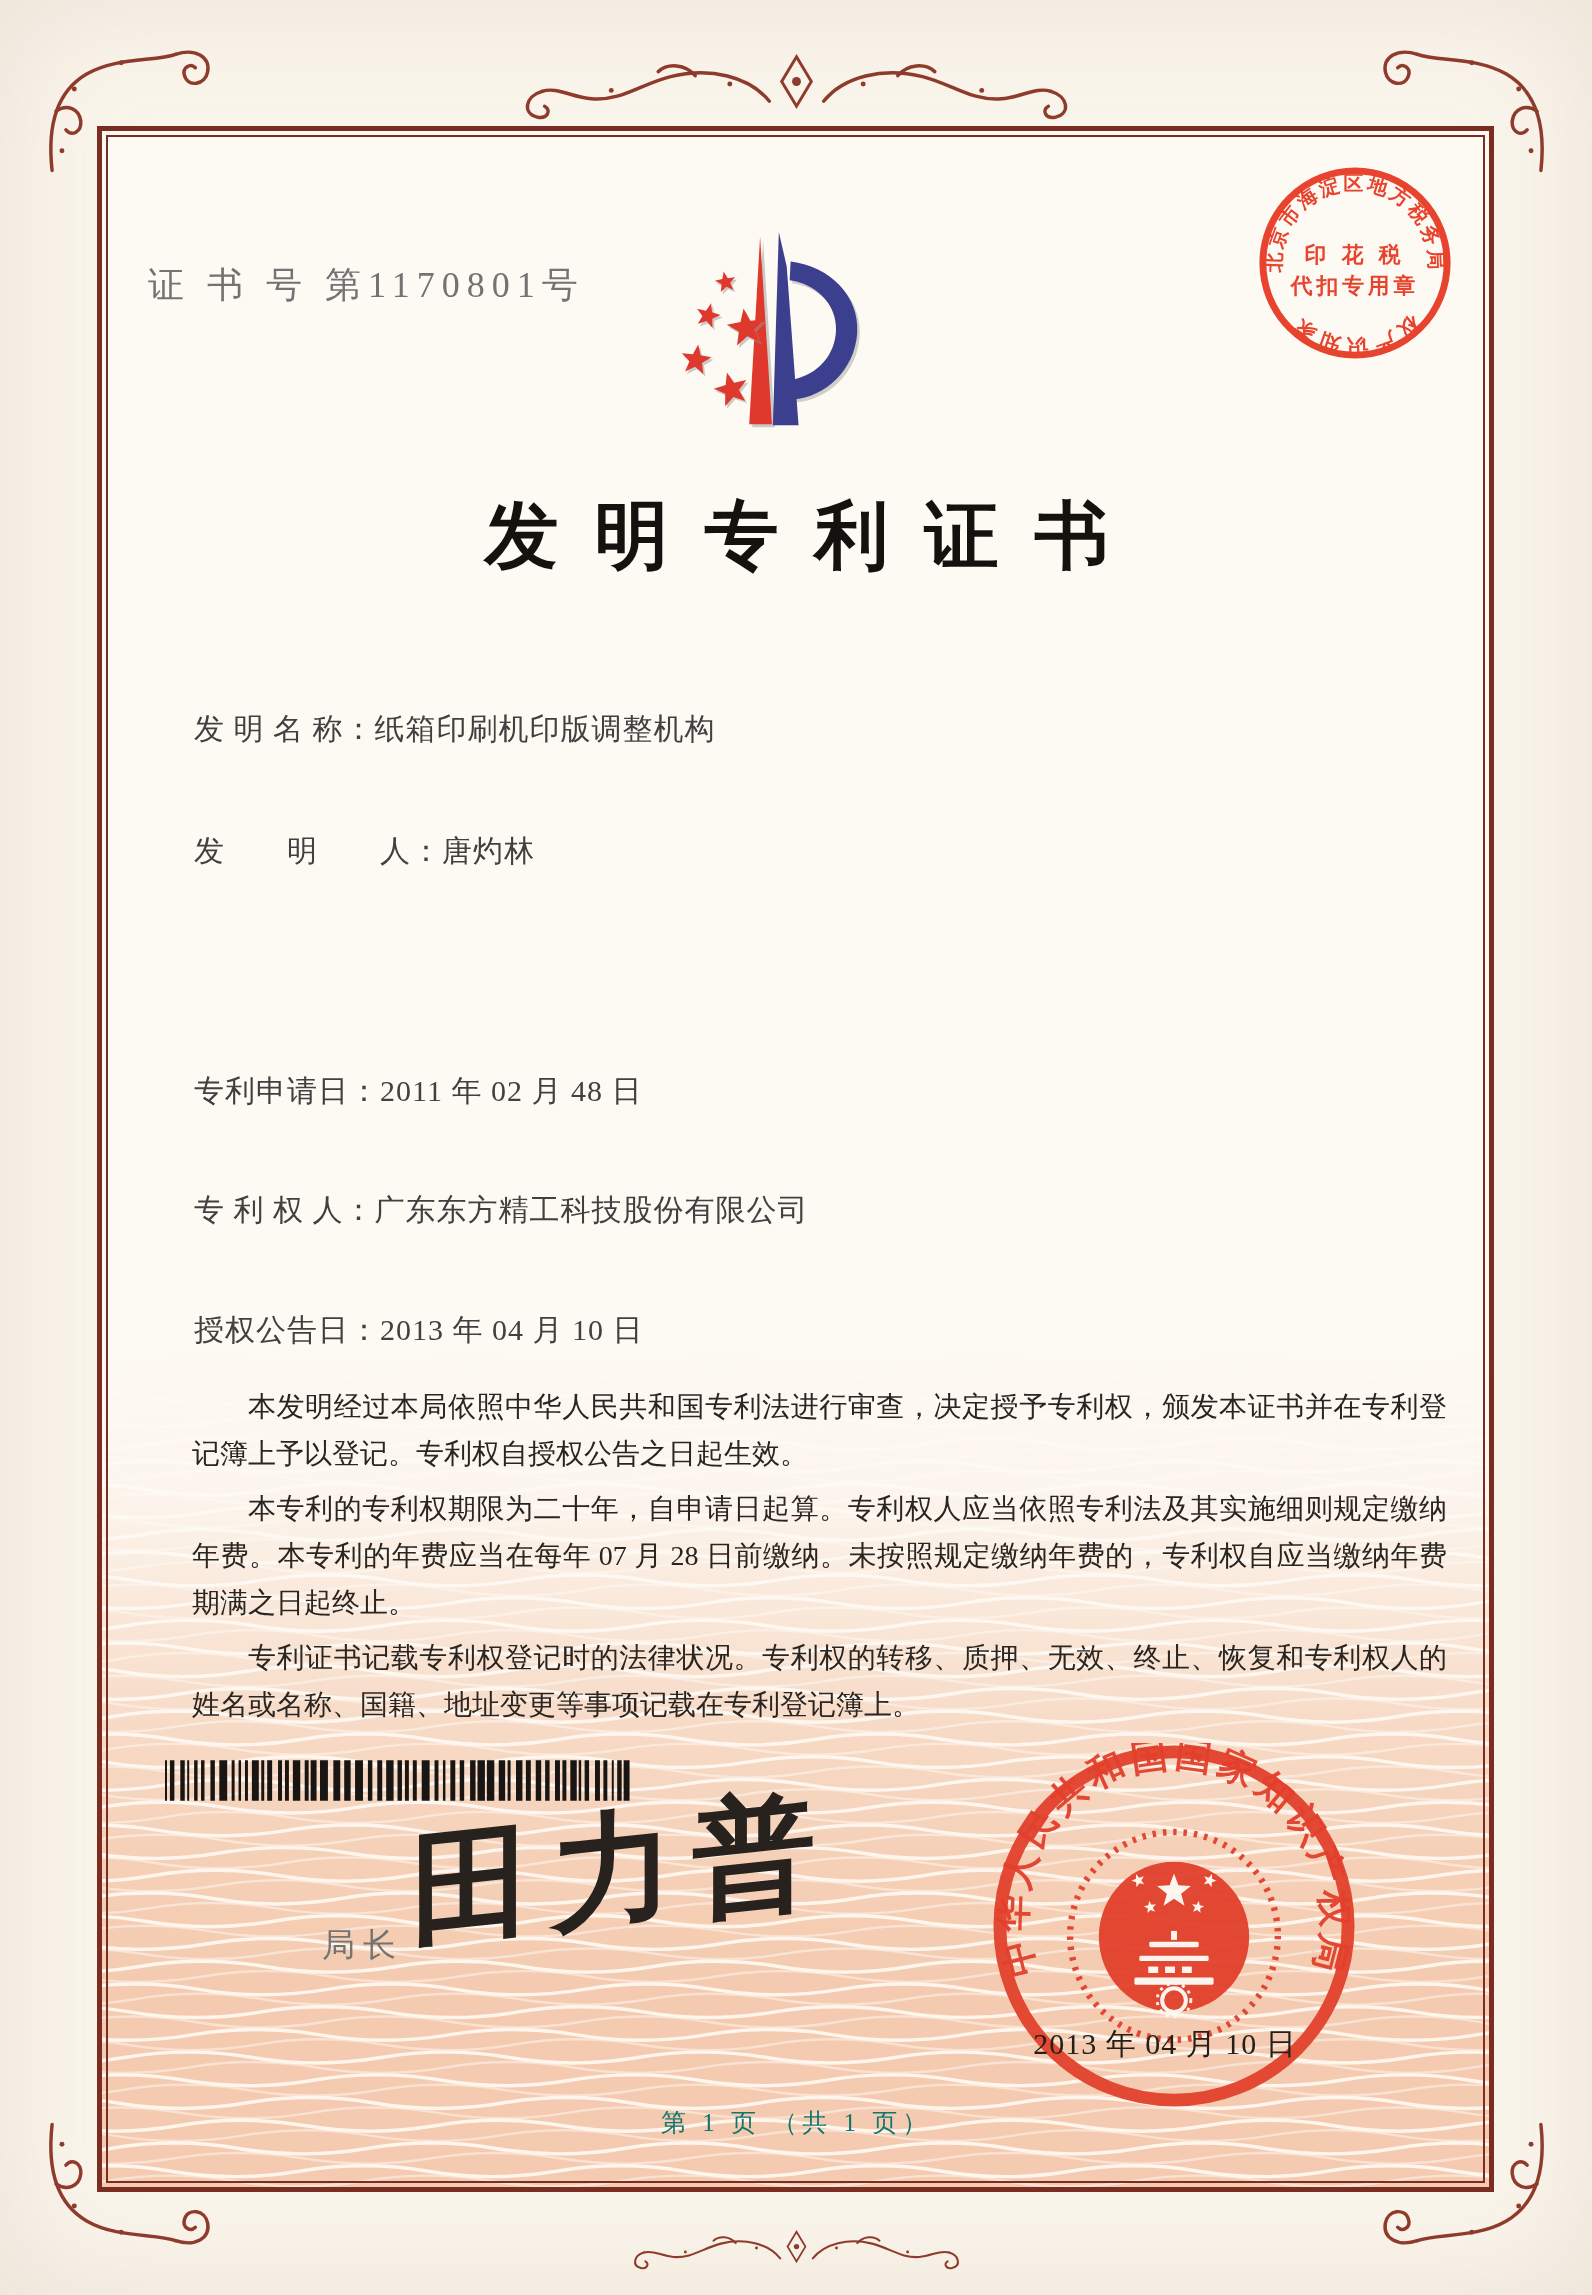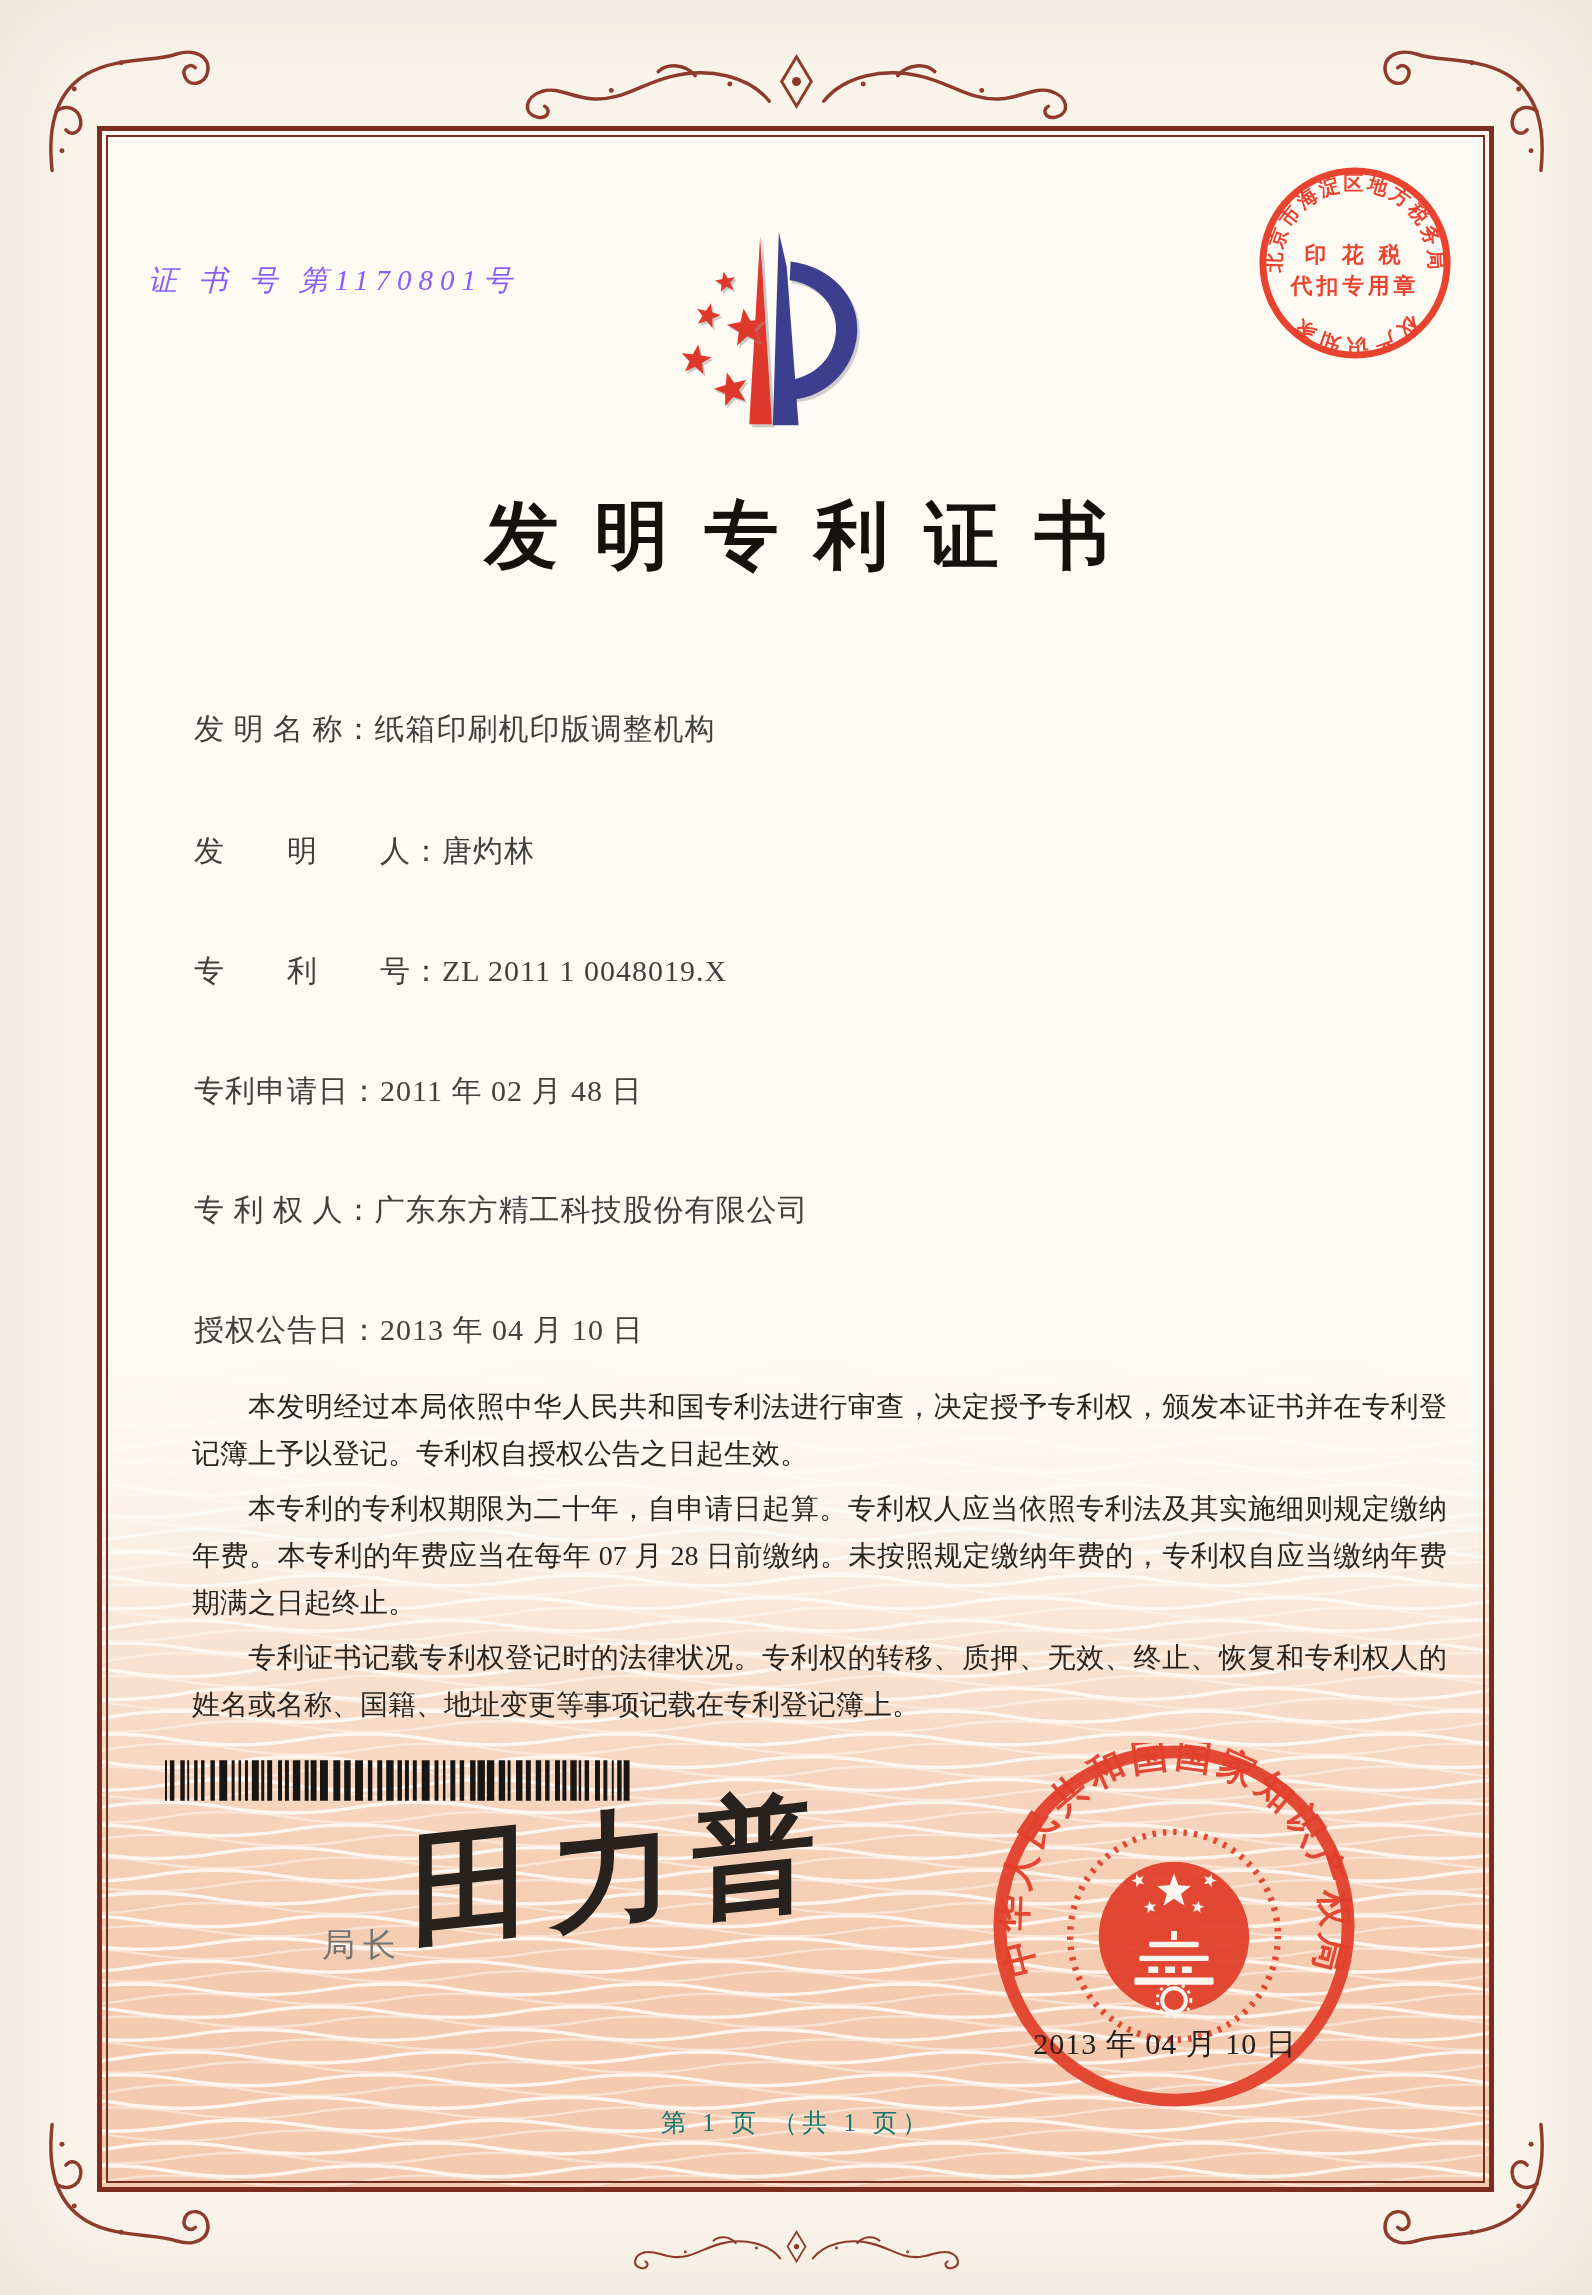--- a/index.html
+++ b/index.html
@@ -25,21 +25,21 @@
   .wave-fade {
     position:absolute; left:97px; top:126px; width:1397px; height:2066px;
     background:linear-gradient(180deg,
       rgba(253,250,244,1) 0%, rgba(253,250,244,1) 58%,
       rgba(253,250,244,.9) 66%, rgba(253,250,244,.6) 72%,
       rgba(253,250,244,.3) 78%, rgba(253,250,244,.1) 84%,
       rgba(253,250,244,0) 90%);
     pointer-events:none;
   }
 
-  .cert-no { left:148px; top:261px; font-size:29px; letter-spacing:7px; color:#8b5cf6;font-style:italic; }
+  .cert-no { left:148px; top:261px; font-size:36px; letter-spacing:7px; color:#737373; }
 
   .title {
     left:0; right:0; top:487px; text-align:center;
     font-size:74px; font-weight:bold; color:#15110e;
     letter-spacing:36px; padding-left:36px;
   }
 
   .field-row { left:194px; font-size:30px; color:#404040; letter-spacing:1px; white-space:nowrap; }
   .field-row .lab { }
   .field-row .val { }
@@ -343,23 +343,20 @@
   </svg>
 
   <div class="abs title">发明专利证书</div>
 
   <div class="abs field-row" style="top:709px">
     <span class="lab">发 明 名 称</span><span>：</span><span class="val">纸箱印刷机印版调整机构</span>
   </div>
   <div class="abs field-row" style="top:831px">
     <span class="lab">发　　明　　人</span><span>：</span><span class="val">唐灼林</span>
   </div>
-  <div class="abs field-row" style="top:951px">
-    <span class="lab">专　　利　　号</span><span>：</span><span class="val">ZL 2011 1 0048019.X</span>
-  </div>
   <div class="abs field-row" style="top:1071px">
     <span class="lab">专利申请日</span><span>：</span><span class="val">2011 年 02 月 48 日</span>
   </div>
   <div class="abs field-row" style="top:1190px">
     <span class="lab">专 利 权 人</span><span>：</span><span class="val">广东东方精工科技股份有限公司</span>
   </div>
   <div class="abs field-row" style="top:1310px">
     <span class="lab">授权公告日</span><span>：</span><span class="val">2013 年 04 月 10 日</span>
   </div>
 

